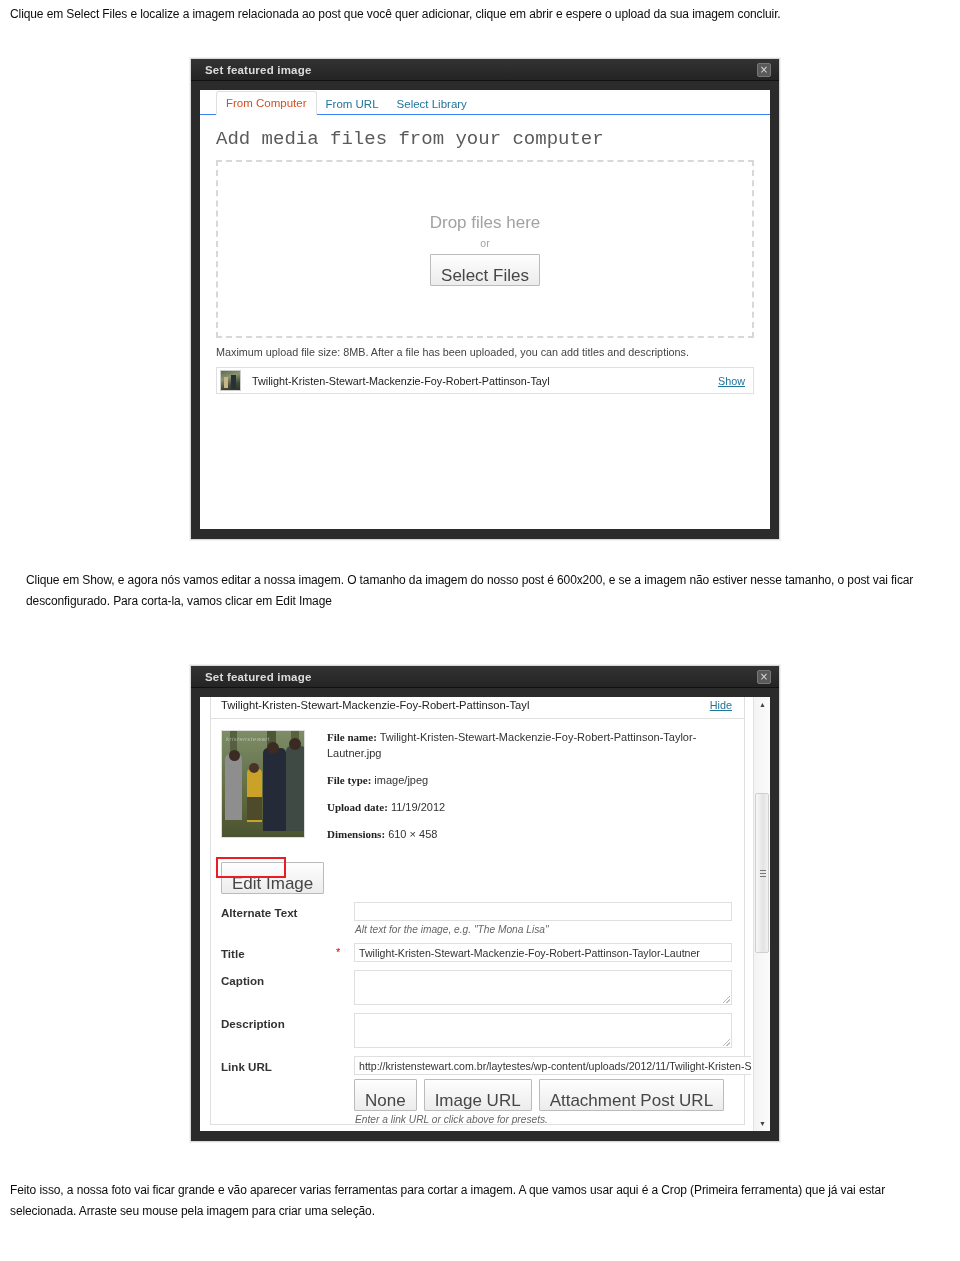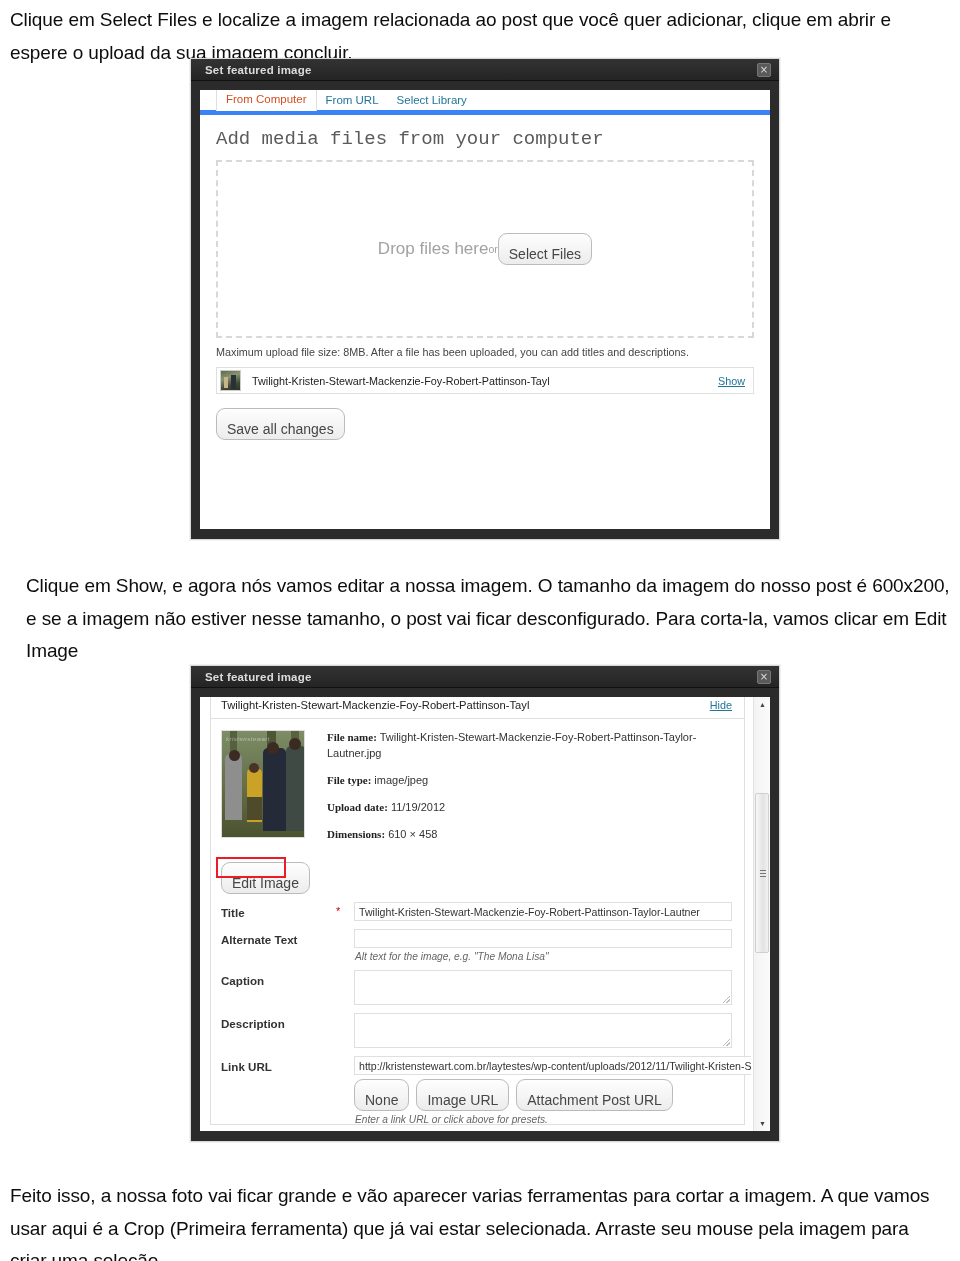--- a/index.html
+++ b/index.html
@@ -8,21 +8,21 @@
     width:960px; height:1261px;
     background:#ffffff;
     font-family:"Liberation Sans", sans-serif;
     color:#000;
     position:relative;
     overflow:hidden;
   }
 
   
   .prose {
-    font-size:19px;
+    font-size:12px;
     line-height:1.72;
     color:#0d0d0d;
     letter-spacing:-0.1px;
     padding:0 10px;
   }
   #para-top { position:absolute; left:0; top:4px; width:950px; }
   #para-mid { position:absolute; left:16px; top:570px; width:950px; }
   #para-bot { position:absolute; left:0; top:1180px; width:950px; }
 
   
@@ -66,21 +66,21 @@
     position:absolute;
     left:9px; right:9px;
     top:31px; bottom:10px;
     background:#fff;
     overflow:hidden;
   }
 
   
   .tabs {
     height:25px;
-    border-bottom:5px solid #3b82f6;
+    border-bottom:1px solid #3b82f6;
     padding-left:16px;
     display:flex; align-items:flex-end;
     background:#fff;
   }
   .tab {
     font-size:11.5px;
     padding:4px 9px 4px 9px;
     color:#21759b;
     line-height:14px;
     position:relative; top:1px;
@@ -98,34 +98,34 @@
     font-size:19px;
     color:#5a5a5a;
     padding:13px 0 10px 16px;
   }
 
   .dropzone {
     margin:0 16px;
     height:178px;
     border:2px dashed #d8d8d8;
     display:flex;
-    flex-direction:row;
+    flex-direction:column;
     align-items:center;
     justify-content:center;
     color:#9b9b9b;
   }
   .drop-main { font-size:17px; color:#a2a2a2; }
   .drop-or { font-size:10.5px; color:#a2a2a2; margin:4px 0 5px; }
   .btn {
     display:inline-block;
-    font-size:14px;
+    font-size:17px;
     color:#464646;
     background:linear-gradient(#fefefe,#ececec);
     border:1px solid #bbb;
-    border-radius:9px;
+    border-radius:1px;
     padding:14px 10px 3px;
     line-height:13px;
     white-space:nowrap;
   }
 
   .note {
     font-size:10.8px;
     color:#444;
     padding:9px 16px 0;
     line-height:1.5;
@@ -356,23 +356,20 @@
 
 
     <div class="note note2">Maximum upload file size: 8MB. After a file has been uploaded, you can add titles and descriptions.</div>
 
     <div class="filerow">
       <span class="thumb-sm"></span>
       <span class="filename">Twilight-Kristen-Stewart-Mackenzie-Foy-Robert-Pattinson-Tayl</span>
       <span class="lnk">Show</span>
     </div>
 
-    <div class="saverow">
-      <span class="btn">Save all changes</span>
-    </div>
 
   </div>
 </div>
 
 <div id="para-mid" class="prose">Clique em Show, e agora nós vamos editar a nossa imagem. O tamanho da imagem do nosso post é 600x200, e se a imagem não estiver nesse tamanho, o post vai ficar desconfigurado. Para corta-la, vamos clicar em Edit Image</div>
 
 <div id="shot2" class="shot">
   <div class="winbar">
     <span class="winbar-title">Set featured image</span>
     <span class="winclose">×</span>
@@ -428,34 +425,34 @@
             </div>
           </div>
 
           <div class="editbtn-wrap">
             <span class="btn">Edit Image</span>
             <span class="redbox"></span>
           </div>
 
           
           <div class="frow">
-            <div class="flabel">Title</div>
-            <div class="freq">*</div>
-            <div class="fctrl">
-              <div class="inp">Twilight-Kristen-Stewart-Mackenzie-Foy-Robert-Pattinson-Taylor-Lautner</div>
-            </div>
-          </div>
-
-          
-          <div class="frow">
             <div class="flabel">Alternate Text</div>
             <div class="freq"></div>
             <div class="fctrl">
               <div class="inp"></div>
               <div class="hint">Alt text for the image, e.g. "The Mona Lisa"</div>
+            </div>
+          </div>
+
+          
+          <div class="frow">
+            <div class="flabel">Title</div>
+            <div class="freq">*</div>
+            <div class="fctrl">
+              <div class="inp">Twilight-Kristen-Stewart-Mackenzie-Foy-Robert-Pattinson-Taylor-Lautner</div>
             </div>
           </div>
 
           
           <div class="frow">
             <div class="flabel">Caption</div>
             <div class="freq"></div>
             <div class="fctrl">
               <div class="ta"></div>
             </div>

